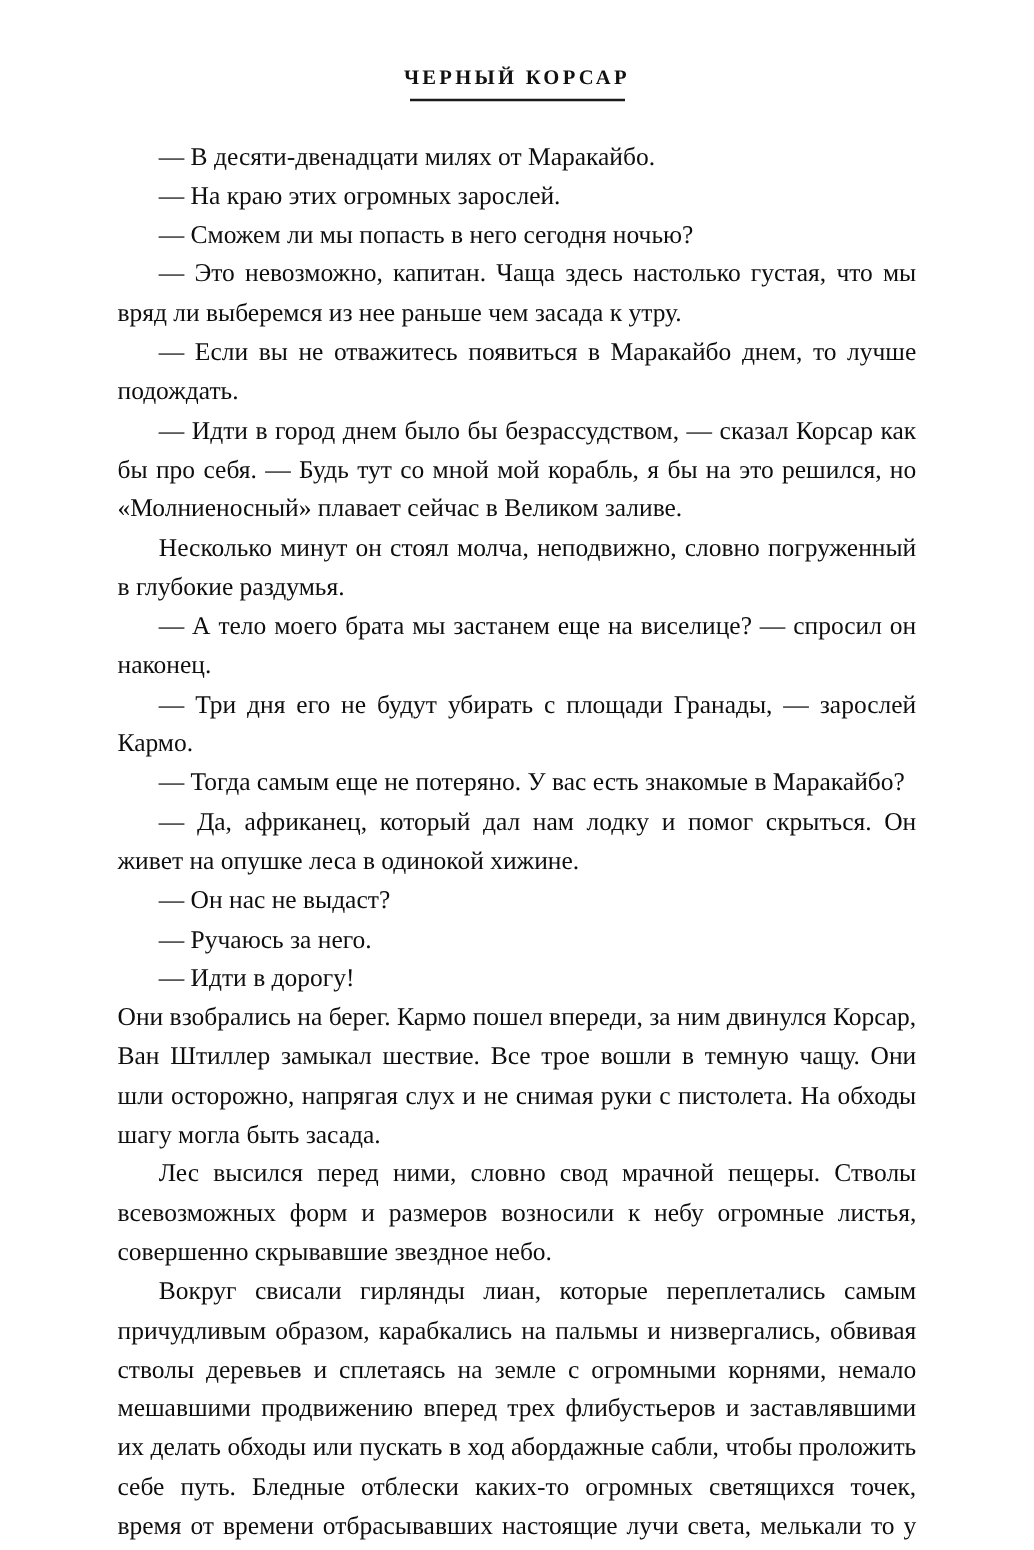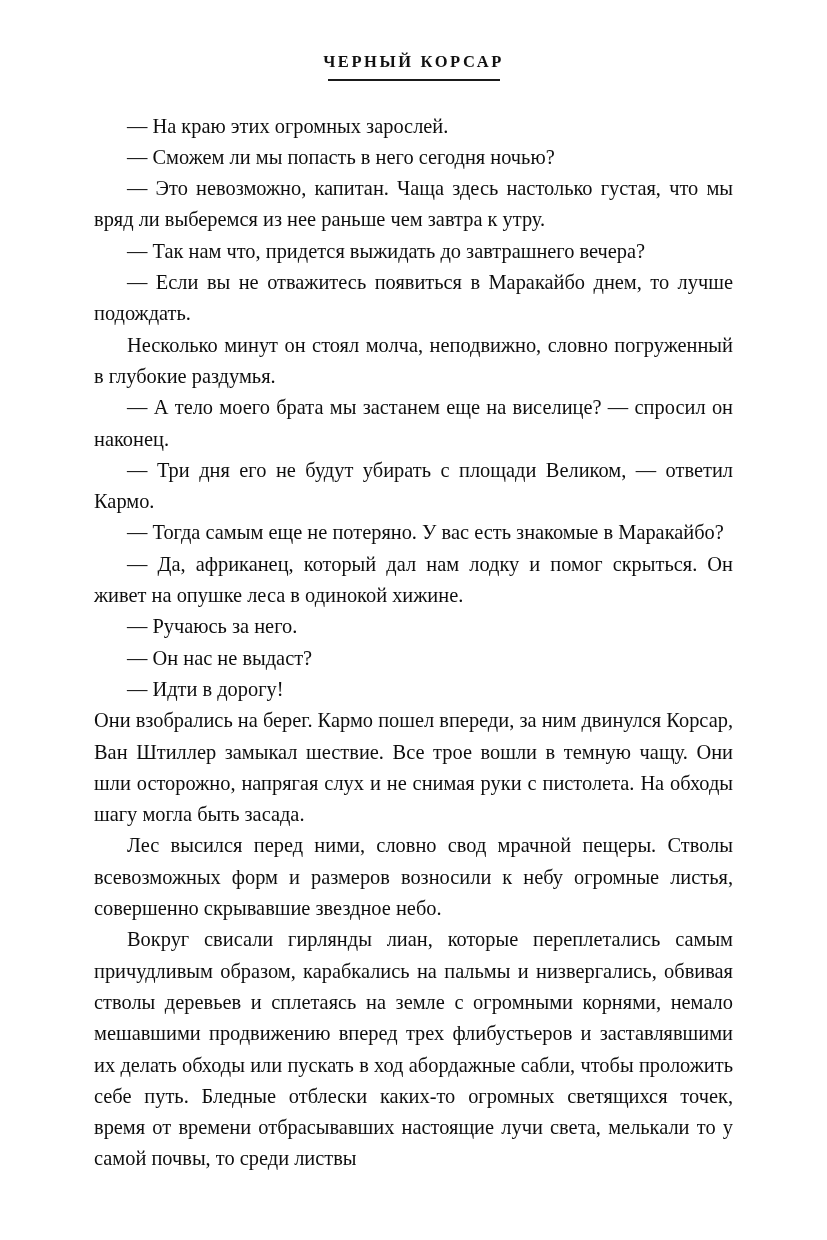--- a/index.html
+++ b/index.html
@@ -60,31 +60,32 @@
 <body>
 
 <div class="page">
 
   <div class="header-block">
     <div class="running-head">Черный корсар</div>
     <div class="rule"></div>
   </div>
 
   <div class="body-text">
+    <p>— В десяти-двенадцати милях от Маракайбо.</p>
     <p>— На краю этих огромных зарослей.</p>
     <p>— Сможем ли мы попасть в него сегодня ночью?</p>
-    <p>— Это невозможно, капитан. Чаща здесь настолько густая, что мы вряд ли выберемся из нее раньше чем завтра к утру.</p>
-    <p>— Так нам что, придется выжидать до завтрашнего вечера?</p>
+    <p>— Это невозможно, капитан. Чаща здесь настолько густая, что мы вряд ли выберемся из нее раньше чем засада к утру.</p>
     <p>— Если вы не отважитесь появиться в Маракайбо днем, то лучше подождать.</p>
+    <p>— Идти в город днем было бы безрассудством, — сказал Корсар как бы про себя. — Будь тут со мной мой корабль, я бы на это решился, но «Молниеносный» плавает сейчас в Великом заливе.</p>
     <p>Несколько минут он стоял молча, неподвижно, словно погруженный в глубокие раздумья.</p>
     <p>— А тело моего брата мы застанем еще на виселице? — спросил он наконец.</p>
-    <p>— Три дня его не будут убирать с площади Великом, — ответил Кармо.</p>
+    <p>— Три дня его не будут убирать с площади Гранады, — зарослей Кармо.</p>
     <p>— Тогда самым еще не потеряно. У вас есть знакомые в Маракайбо?</p>
     <p>— Да, африканец, который дал нам лодку и помог скрыться. Он живет на опушке леса в одинокой хижине.</p>
+    <p>— Он нас не выдаст?</p>
     <p>— Ручаюсь за него.</p>
-    <p>— Он нас не выдаст?</p>
     <p>— Идти в дорогу!</p>
     <p class="noindent">Они взобрались на берег. Кармо пошел впереди, за ним двинулся Корсар, Ван Штиллер замыкал шествие. Все трое вошли в темную чащу. Они шли осторожно, напрягая слух и не снимая руки с пистолета. На обходы шагу могла быть засада.</p>
     <p>Лес высился перед ними, словно свод мрачной пещеры. Стволы всевозможных форм и размеров возносили к небу огромные листья, совершенно скрывавшие звездное небо.</p>
     <p>Вокруг свисали гирлянды лиан, которые переплетались самым причудливым образом, карабкались на пальмы и низвергались, обвивая стволы деревьев и сплетаясь на земле с огромными корнями, немало мешавшими продвижению вперед трех флибустьеров и заставлявшими их делать обходы или пускать в ход абордажные сабли, чтобы проложить себе путь. Бледные отблески каких-то огромных светящихся точек, время от времени отбрасывавших настоящие лучи света, мелькали то у самой почвы, то среди листвы</p>
   </div>
 
 </div>
 
 </body></html>

